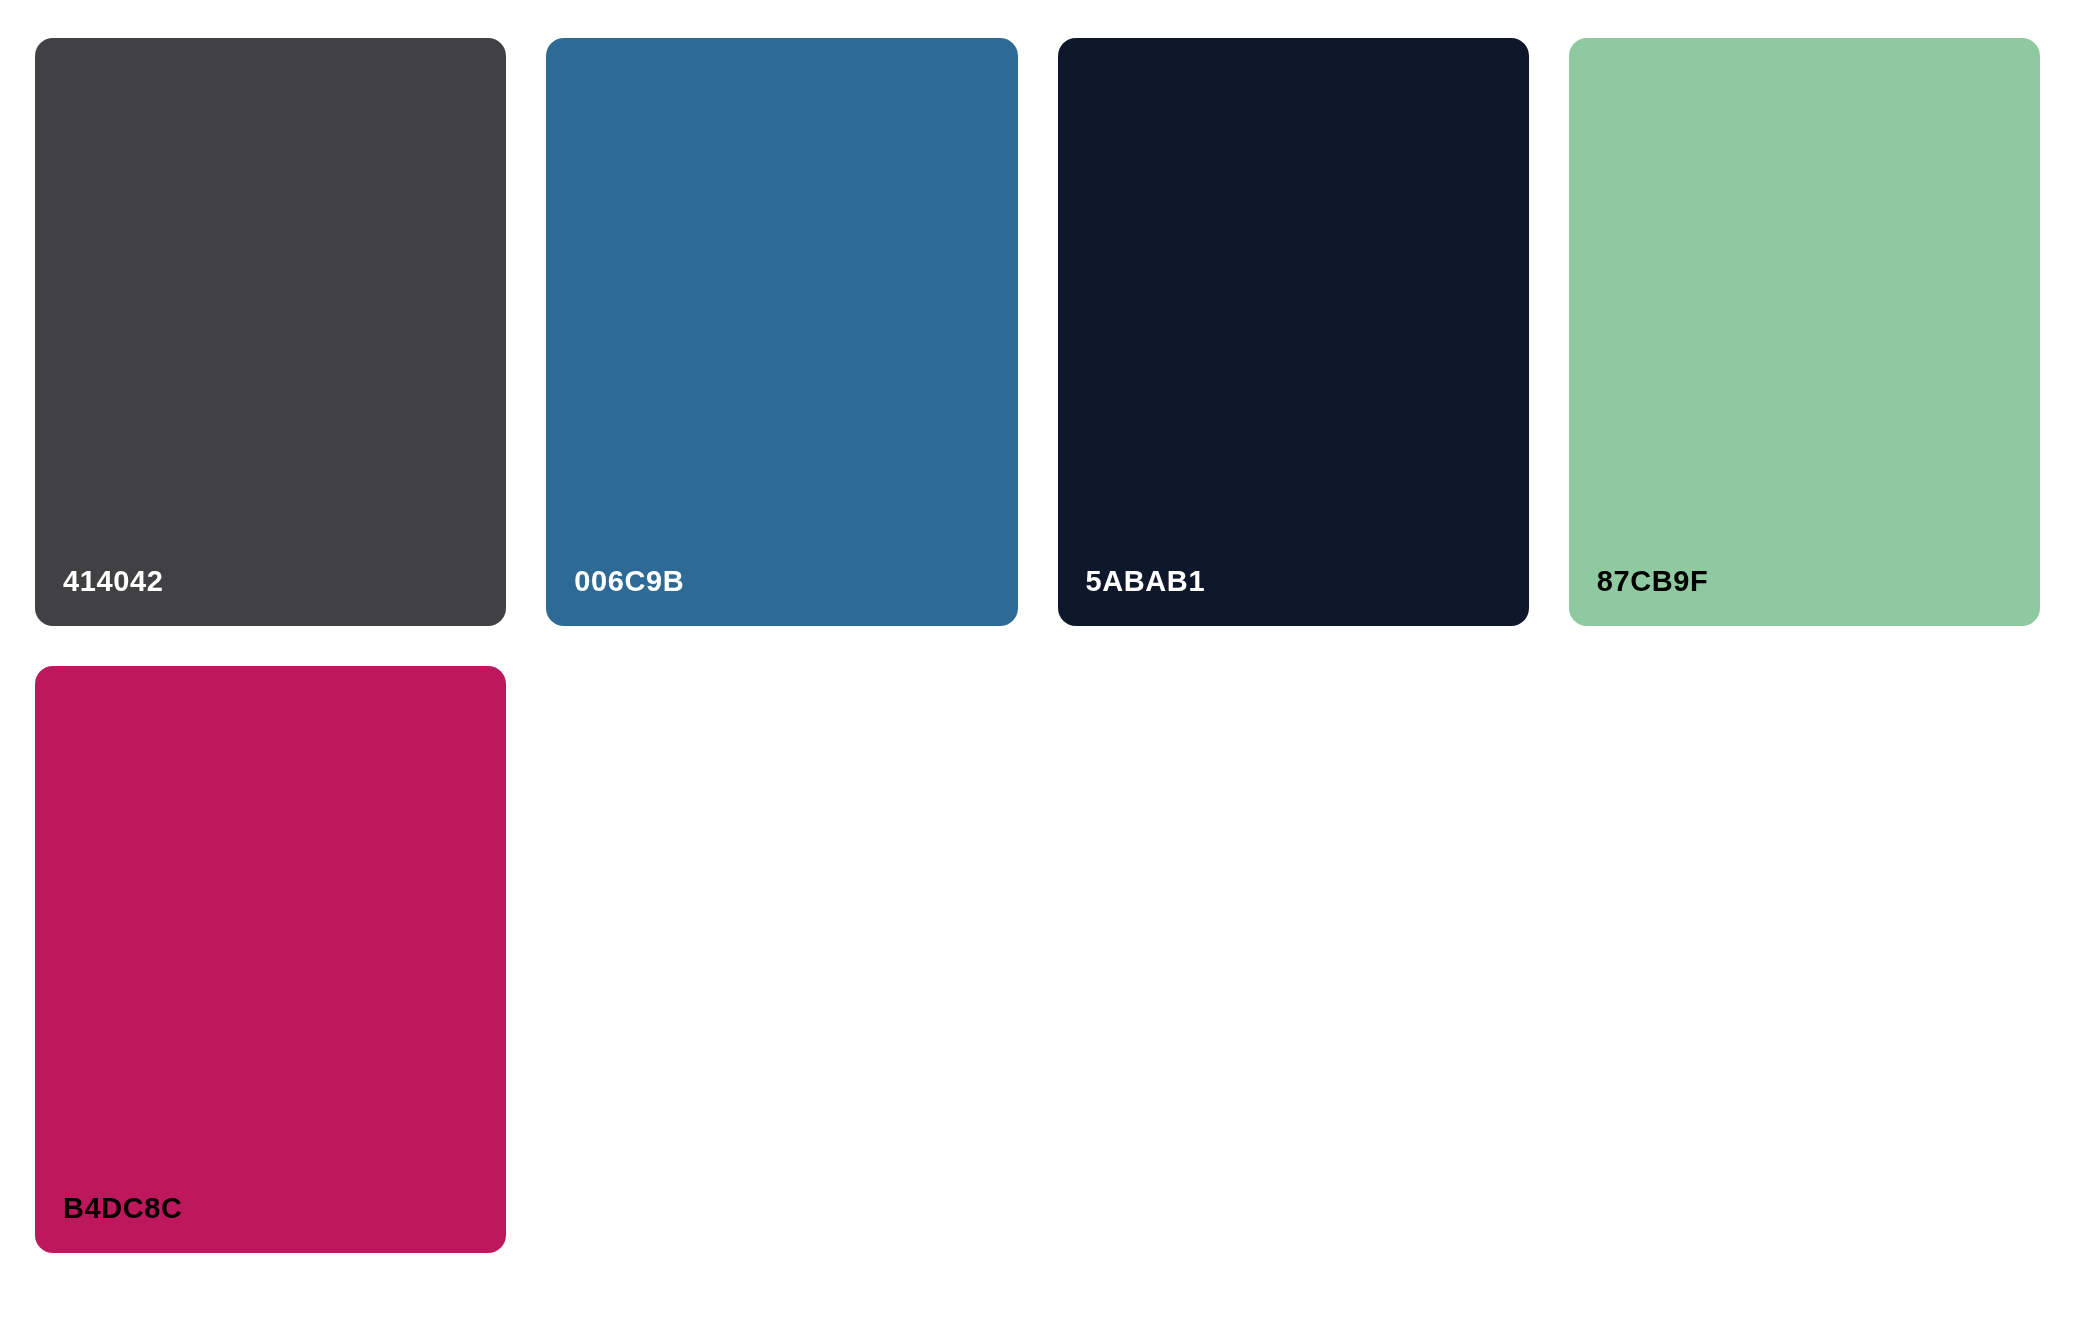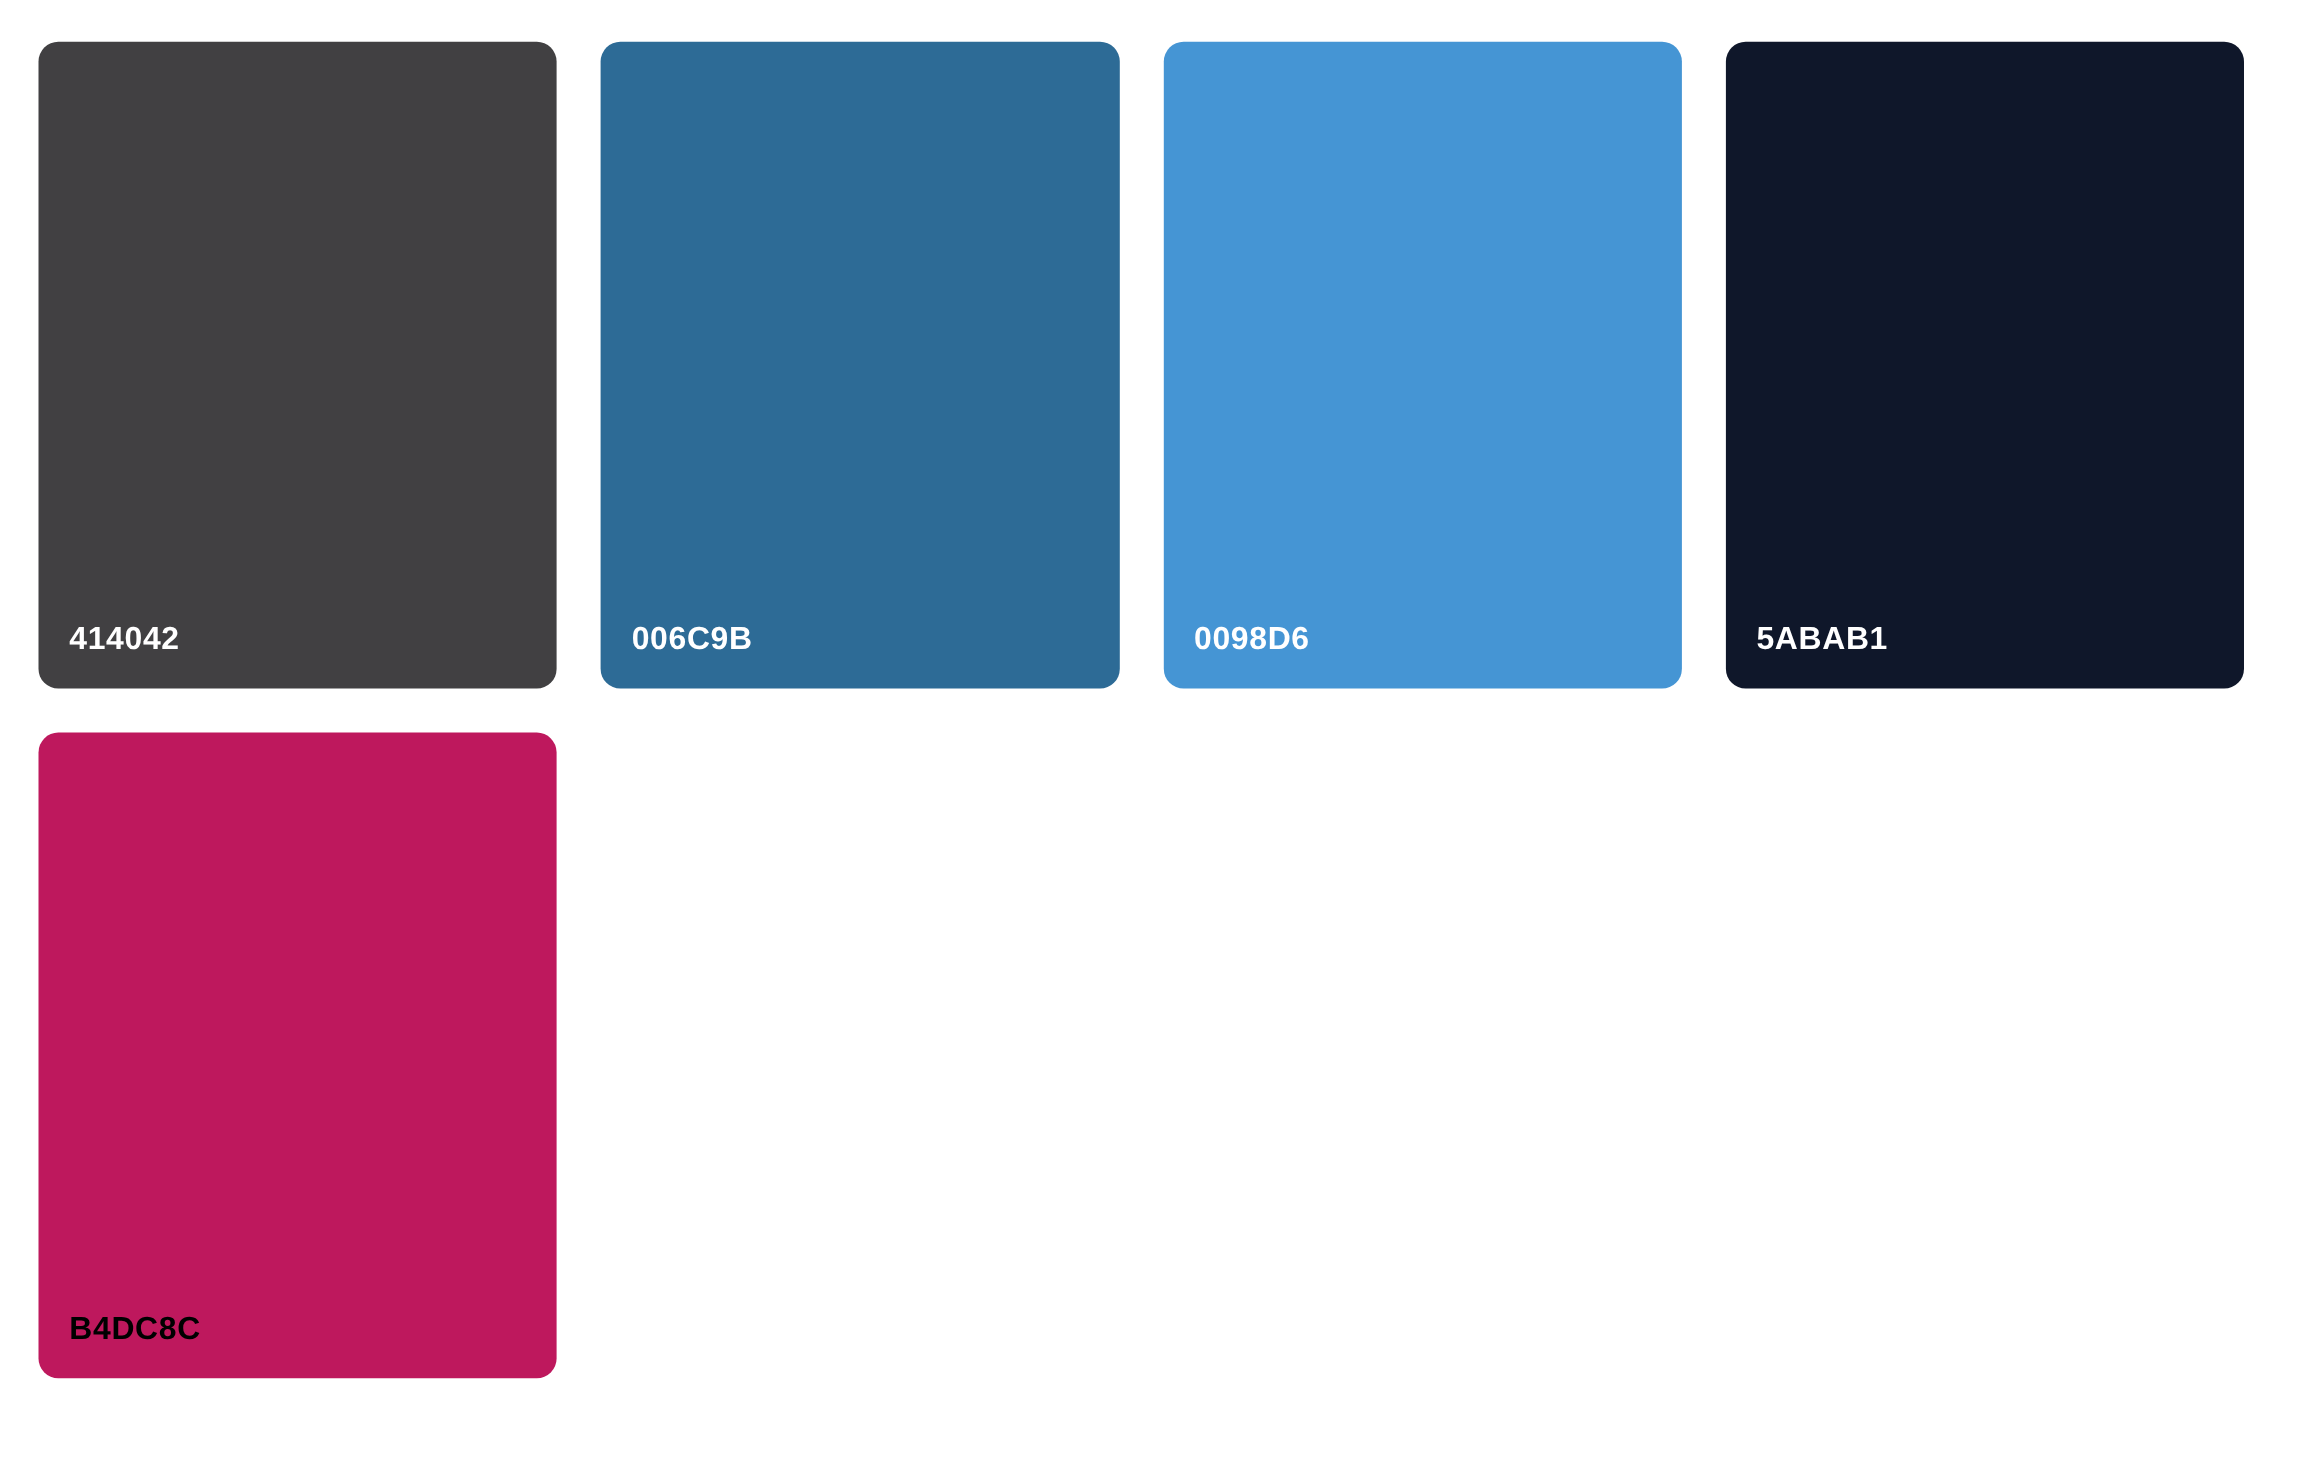--- a/index.html
+++ b/index.html
@@ -58,23 +58,23 @@
 </head>
 <body>
 
 <main id="palette-grid">
     <div class="swatch" style="background: rgb(65, 64, 66);">
       <span class="swatch-label label-light">414042</span>
     </div>
     <div class="swatch" style="background: rgb(45, 107, 150); text-align: right;">
       <span class="swatch-label label-light">006C9B</span>
     </div>
-    <div class="swatch" style="background: rgb(69, 149, 212);">
-      <span class="swatch-label label-light">0098D6</span>
-    </div>
     <div class="swatch" style="background: #0f172a;">
       <span class="swatch-label label-light">5ABAB1</span>
+    </div>
+    <div class="swatch" style="background: rgb(143, 201, 159);">
+      <span class="swatch-label label-dark">87CB9F</span>
     </div>
     <div class="swatch" style="background: #be185d;">
       <span class="swatch-label label-dark">B4DC8C</span>
     </div>
     <div class="swatch empty"></div>
   </main>
 
 </body></html>

